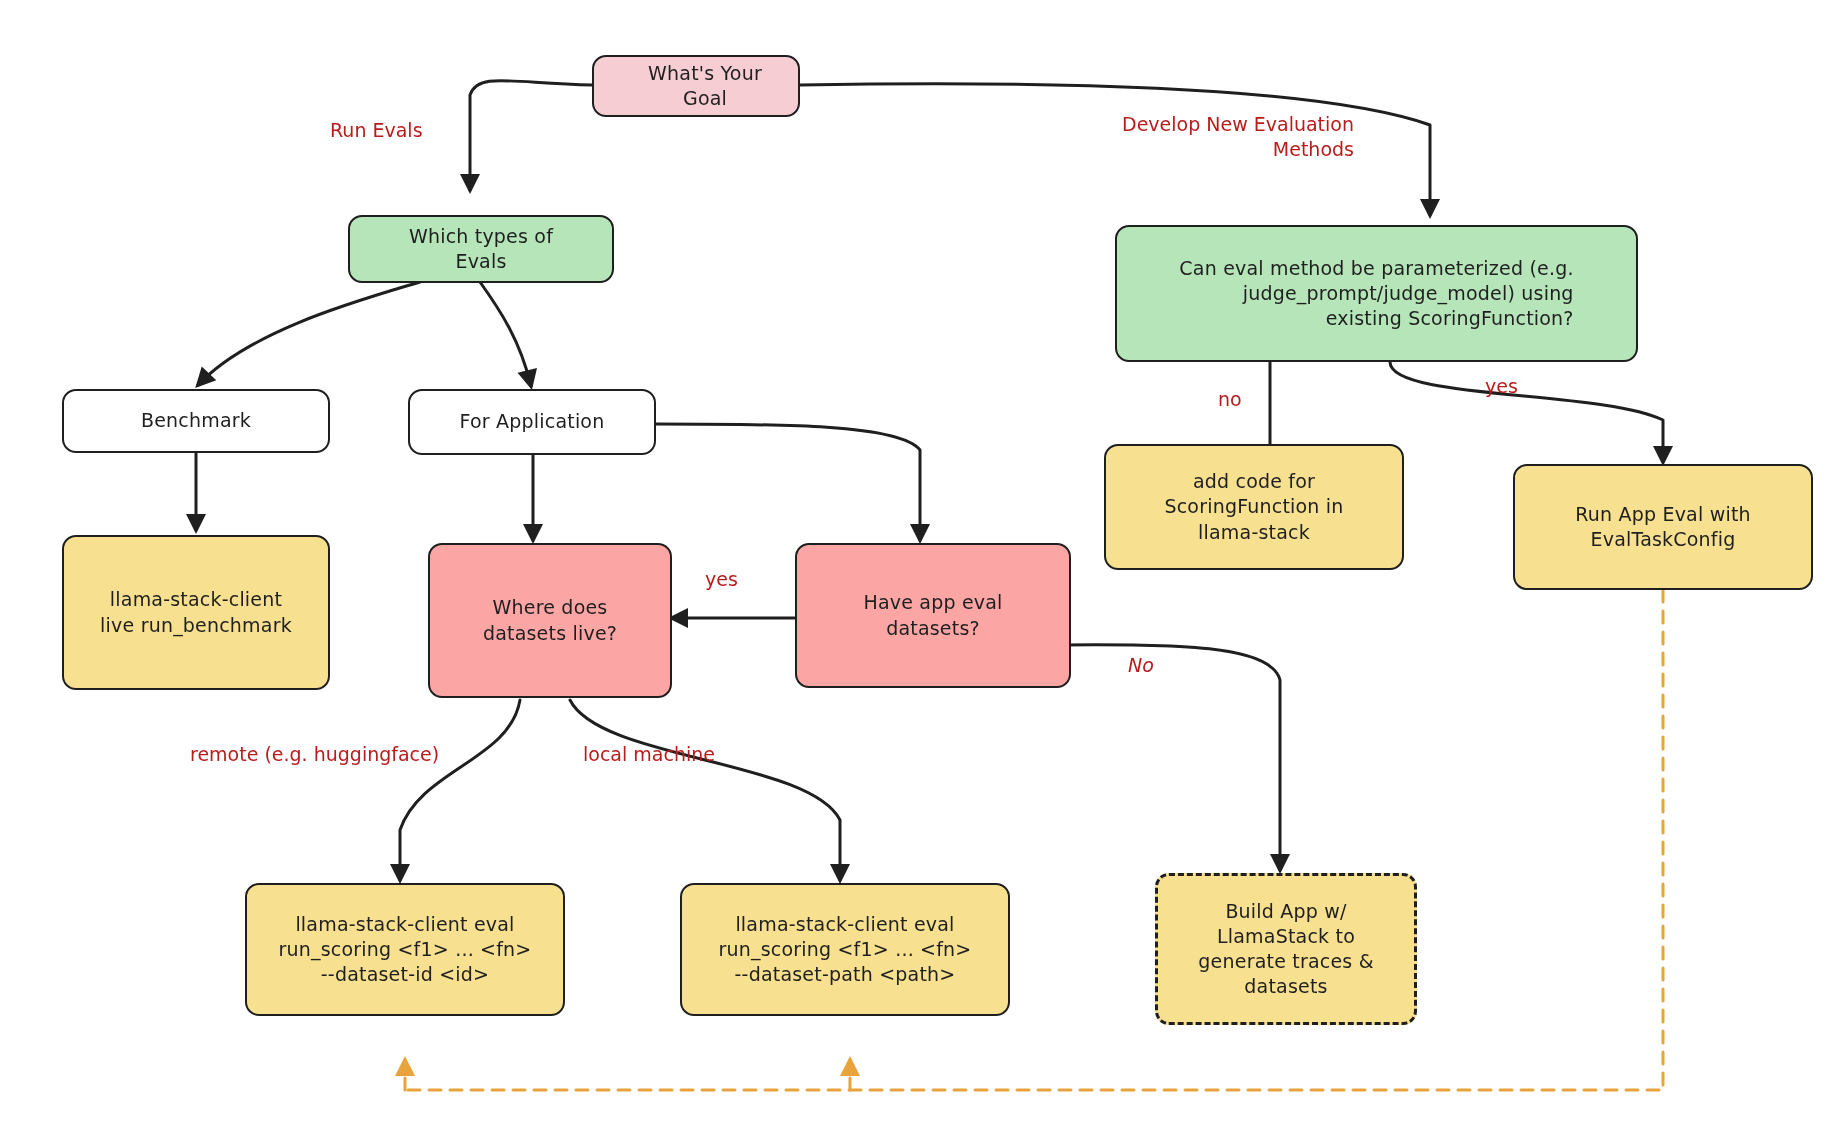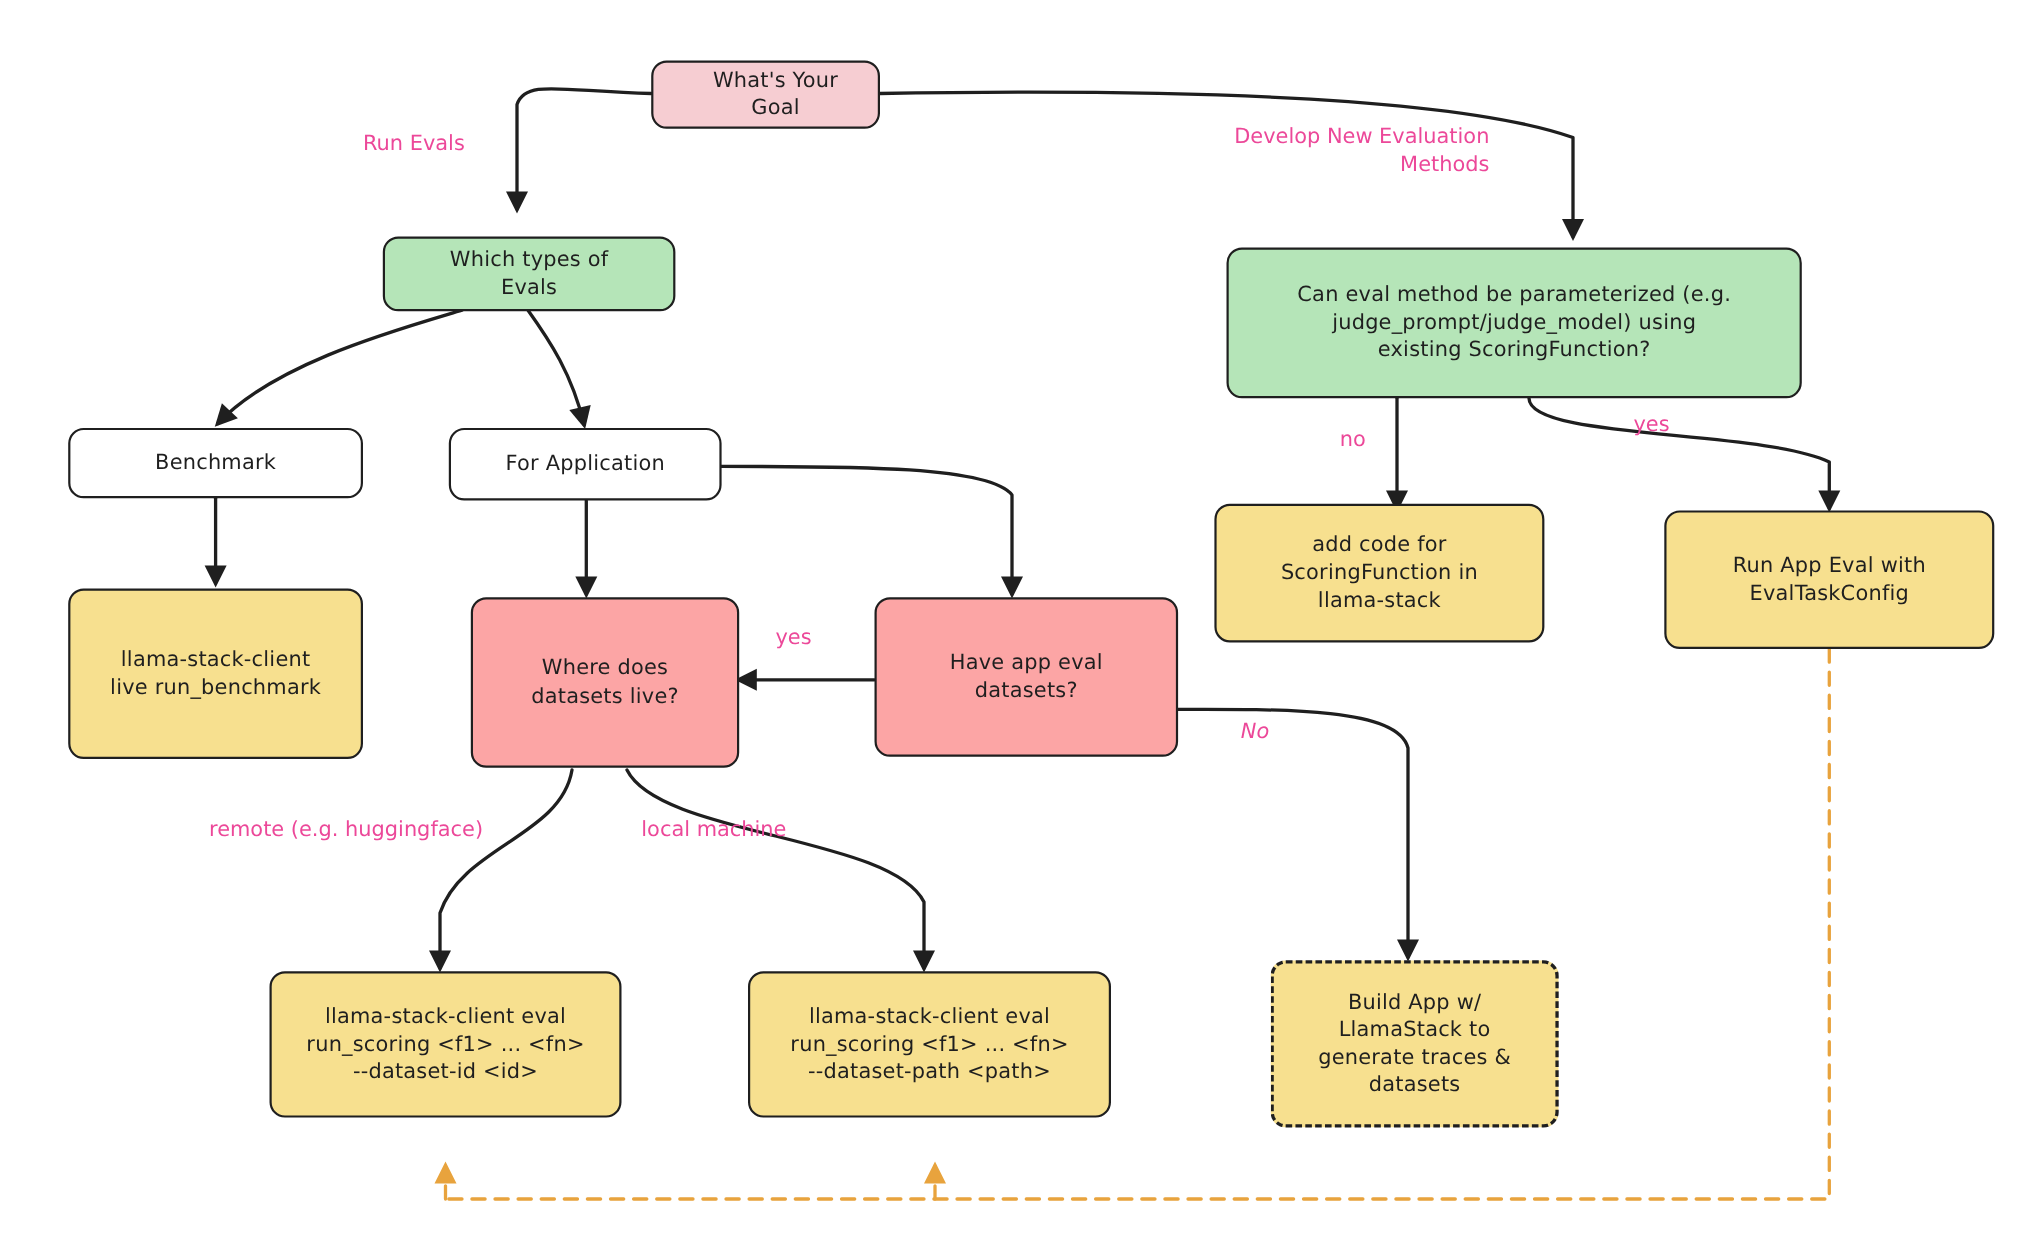--- a/index.html
+++ b/index.html
@@ -46,21 +46,21 @@
   .node.yellow { background: #f7e08f; }
   .node.blue   { background: #fca5a5; }
   .node.white  { background: #ffffff; }
   .node.dashed {
     background: #f7e08f;
     border-style: dashed;
     border-width: 3px;
   }
   .edge-label {
     position: absolute;
-    color: #ec4899;
+    color: #b91c1c;
     font-size: 19px;
     line-height: 1.3;
     white-space: pre-line;
     text-align: left;
   }
 </style>
 </head>
 <body>
 
 <div id="canvas">
@@ -110,29 +110,29 @@
       <path d="M 405 1090 L 405 1060" marker-end="url(#arrow-orange)"></path>
     </g>
   </svg>
 
   <div class="node pink" style="left:592px; top:55px; width:208px; height:62px;">What's Your
 Goal</div>
 
   <div class="node green" style="left:348px; top:215px; width:266px; height:68px;">Which types of
 Evals</div>
 
-  <div class="node green" style="left:1115px; top:225px; width:523px; height:137px; font-size:19px;">Can eval method be parameterized (e.g.
+  <div class="node green" style="left:1115px; top:225px; width:523px; height:137px; font-size:19px;text-align:right;">Can eval method be parameterized (e.g.
 judge_prompt/judge_model) using
 existing ScoringFunction?</div>
 
   <div class="node white" style="left:62px; top:389px; width:268px; height:64px;">Benchmark</div>
 
   <div class="node white" style="left:408px; top:389px; width:248px; height:66px;">For Application</div>
 
-  <div class="node yellow" style="left:1104px; top:458px; width:300px; height:126px;">add code for
+  <div class="node yellow" style="left:1104px; top:444px; width:300px; height:126px;">add code for
 ScoringFunction in
 llama-stack</div>
 
   <div class="node yellow" style="left:1513px; top:464px; width:300px; height:126px;">Run App Eval with
 EvalTaskConfig</div>
 
   <div class="node yellow" style="left:62px; top:535px; width:268px; height:155px;">llama-stack-client
 live run_benchmark</div>
 
   <div class="node blue" style="left:428px; top:543px; width:244px; height:155px;">Where does

